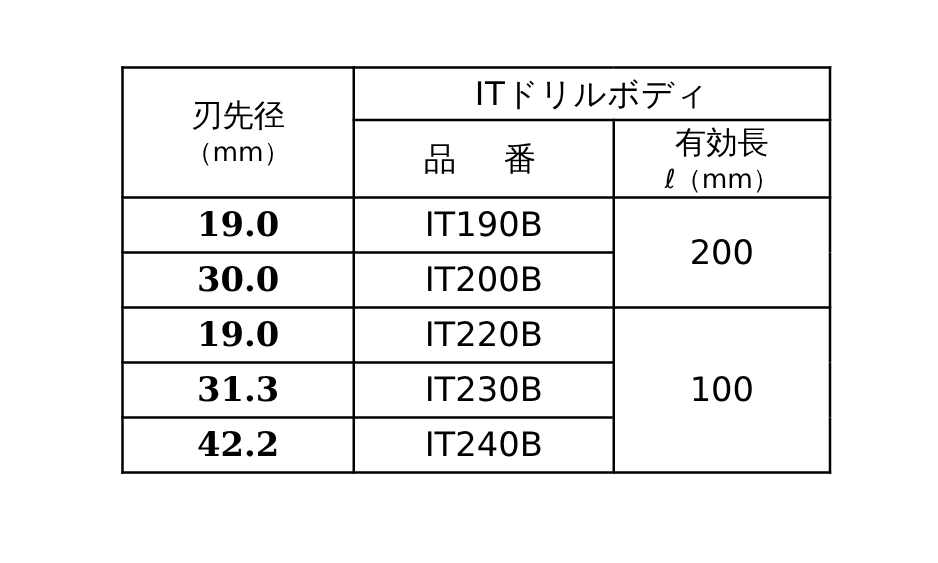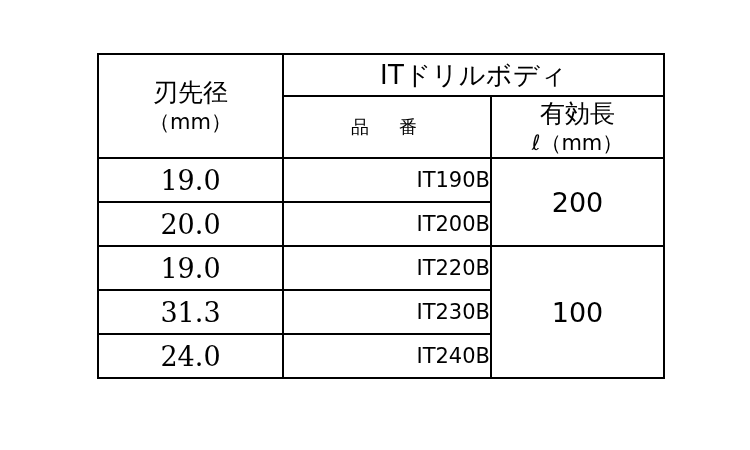--- a/index.html
+++ b/index.html
@@ -56,44 +56,44 @@
     line-height: 1.28;
     height: 100px;
   }
 
   .hdr-dia .sub,
   .hdr-len .sub {
     font-size: 21px;
   }
 
   .hdr-part {
-    font-size: 18px;
+    font-size: 26px;
     height: 60px;
     letter-spacing: 6px;
   }
 
   .hdr-len {
     font-size: 25px;
     line-height: 1.28;
     height: 60px;
   }
 
   .data-row td {
     height: 42px;
     font-size: 27px;
   }
 
   .data-row td.dia {
     font-family: "DejaVu Serif", "Liberation Serif", serif;
     font-size: 27px;
+    font-weight: bold;
   }
 
   .data-row td.part {
-    font-size: 21px;
-    text-align: right;
+    font-size: 27px;
   }
 
   td.len {
     font-size: 27px;
   }
 </style>
 </head>
 <body>
 
 <div id="page">
@@ -119,32 +119,32 @@
           <div class="sub">ℓ（mm）</div>
         </td>
       </tr>
 
       <tr class="data-row">
         <td class="dia">19.0</td>
         <td class="part">IT190B</td>
         <td class="len" rowspan="2">200</td>
       </tr>
       <tr class="data-row">
-        <td class="dia">20.0</td>
+        <td class="dia">30.0</td>
         <td class="part">IT200B</td>
       </tr>
       <tr class="data-row">
         <td class="dia">19.0</td>
         <td class="part">IT220B</td>
         <td class="len" rowspan="3">100</td>
       </tr>
       <tr class="data-row">
         <td class="dia">31.3</td>
         <td class="part">IT230B</td>
       </tr>
       <tr class="data-row">
-        <td class="dia">24.0</td>
+        <td class="dia">42.2</td>
         <td class="part">IT240B</td>
       </tr>
     </tbody>
   </table>
 
 </div>
 
 </body></html>

